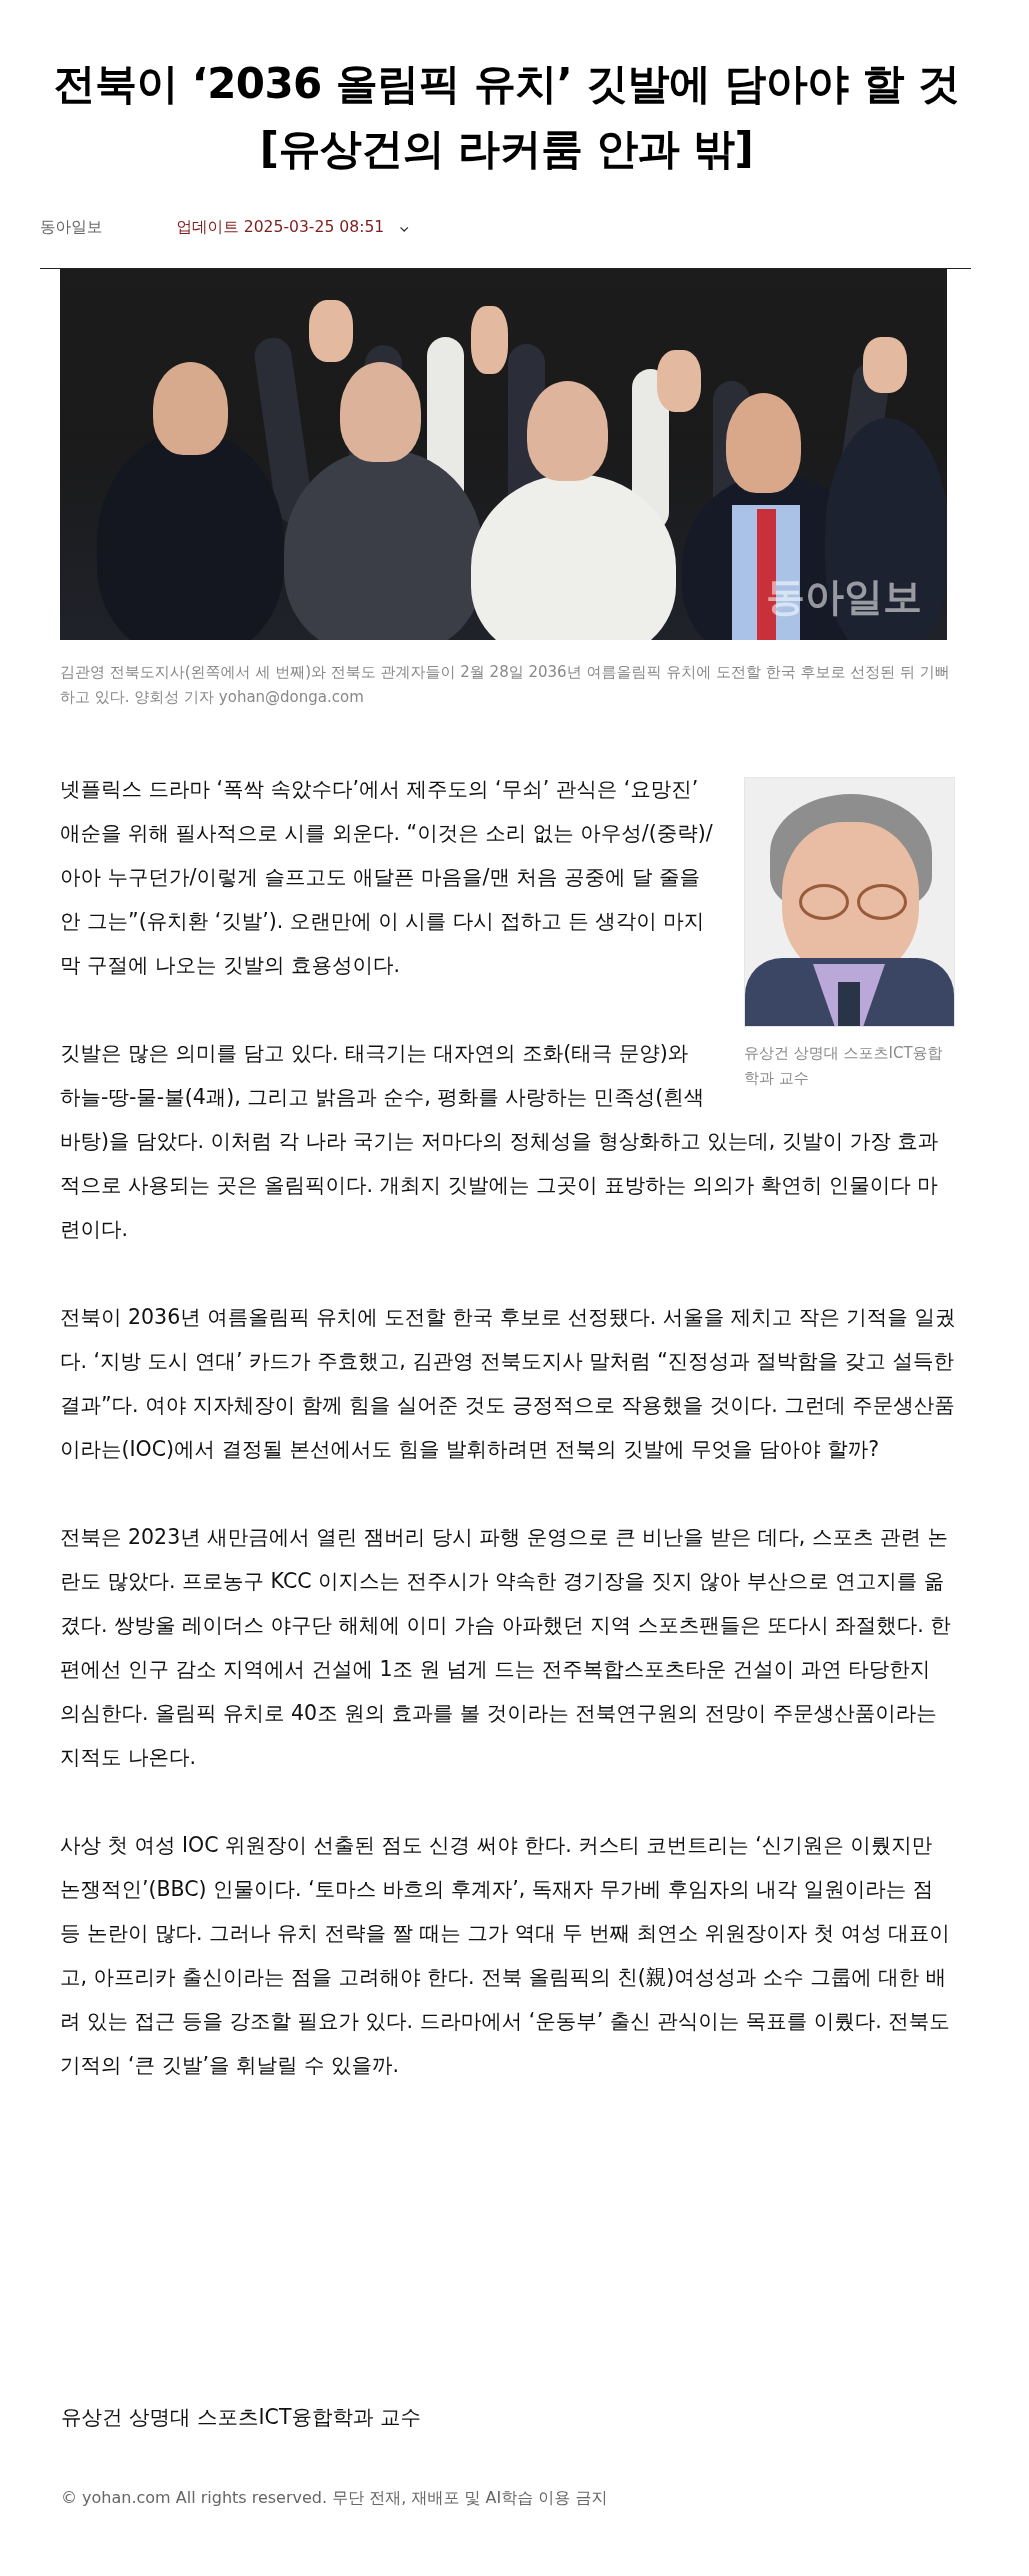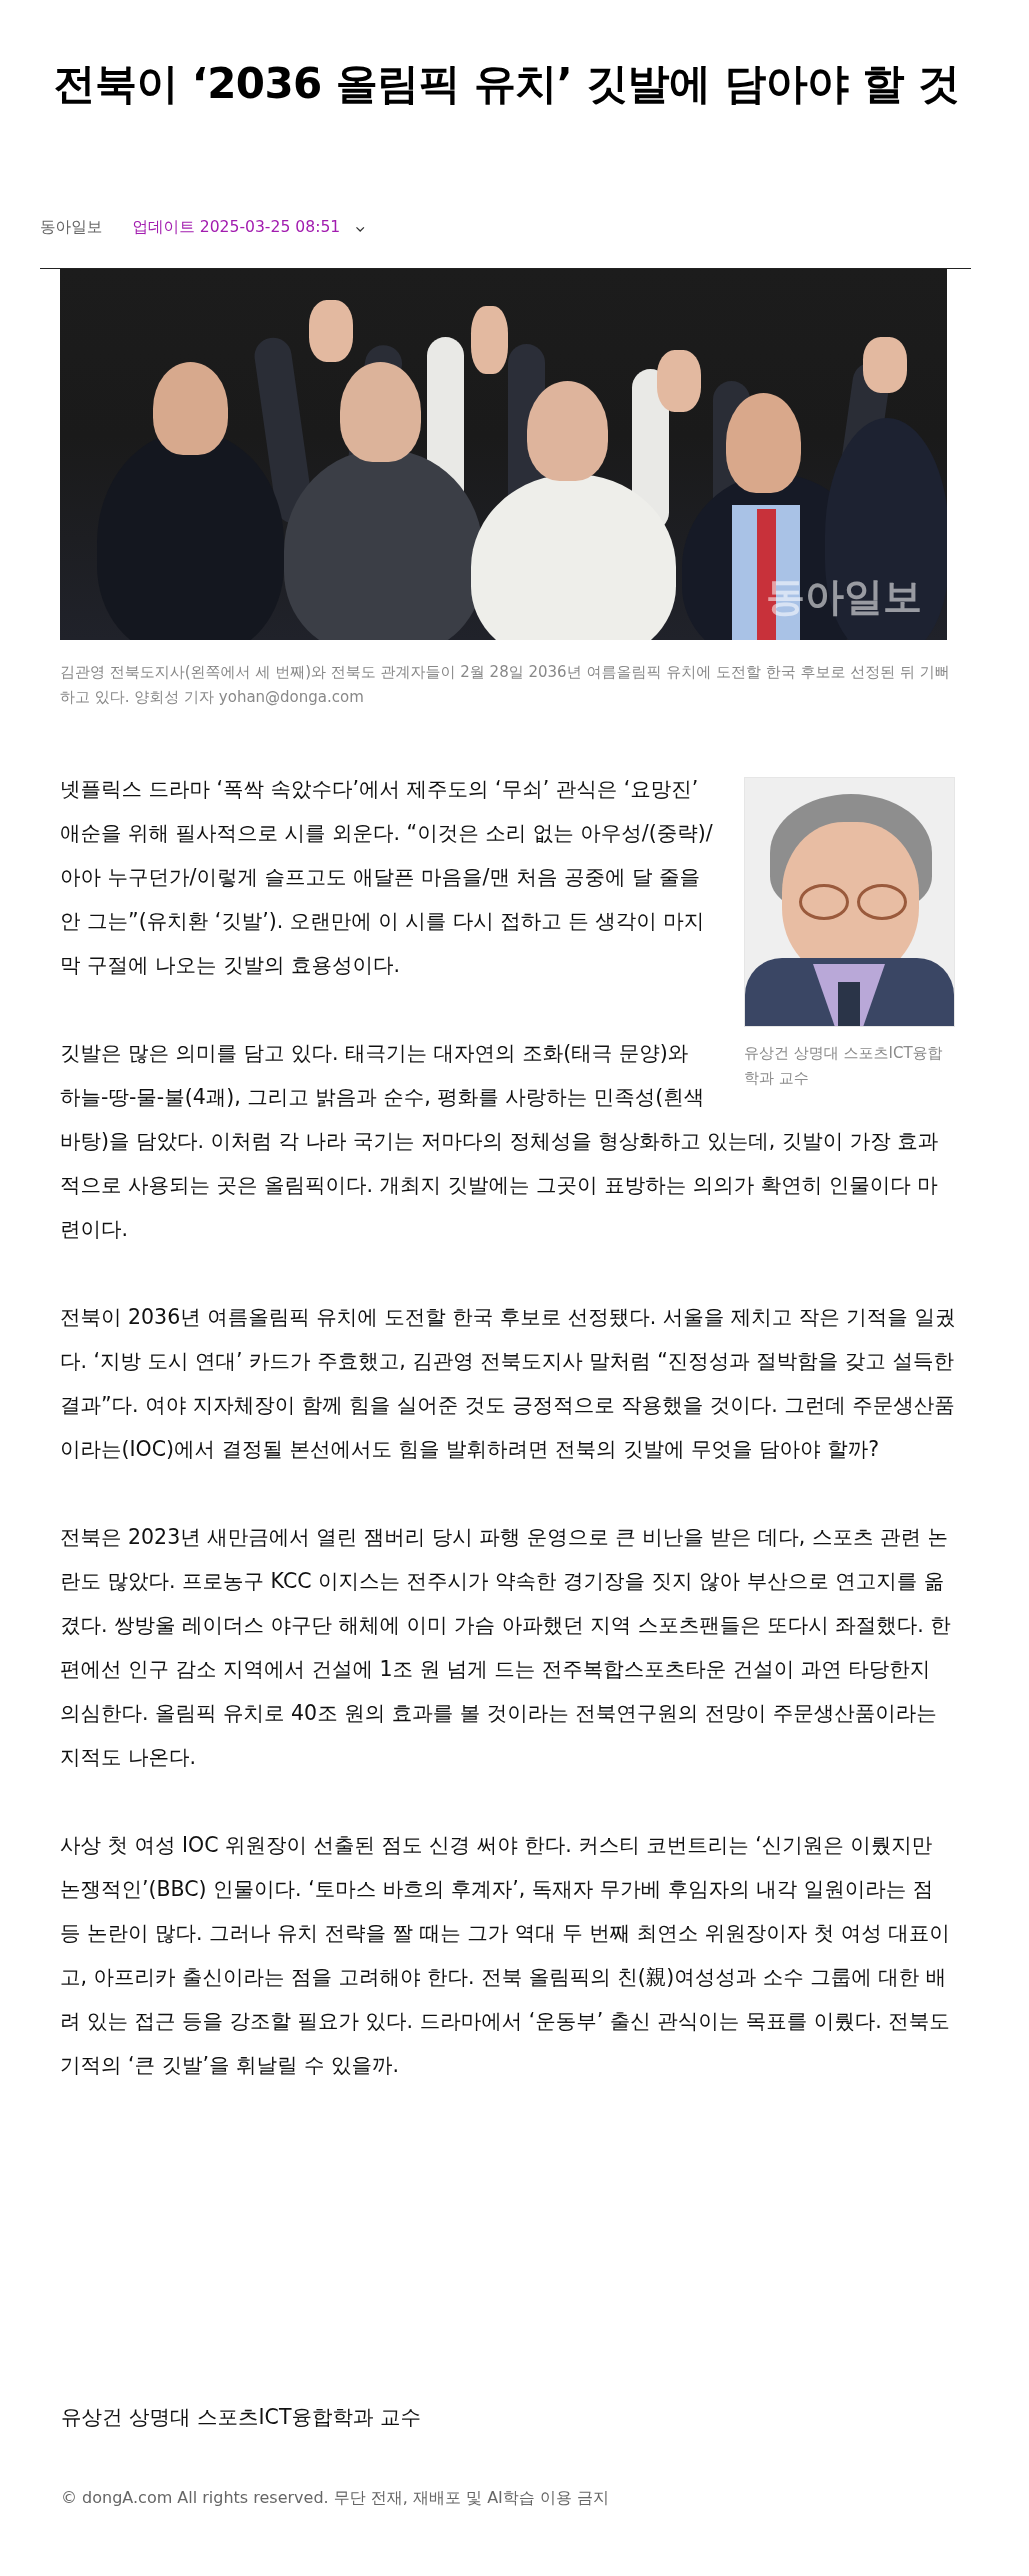--- a/index.html
+++ b/index.html
@@ -27,21 +27,21 @@
   .meta {
     position: absolute;
     left: 40px;
     top: 215px;
     height: 25px;
     display: flex;
     align-items: center;
     font-size: 15.6px;
   }
   .meta .source { color: #666666; margin-right: 30px; }
-  .meta .updated { color: #a21caf; }
+  .meta .updated { color: #7f1d1d; margin-left: 44px; }
   .meta .chev {
     display: inline-block;
     margin-left: 13.7px;
     width: 12.4px; height: 12.4px;
     cursor: pointer;
   }
   .divider {
     position: absolute;
     left: 40px;
     top: 268px;
@@ -146,20 +146,21 @@
     font-size: 16px;
     line-height: 25px;
     color: #666666;
   }
 </style>
 </head>
 <body>
 
 <h1 class="title">
   <span>전북이 ‘2036 올림픽 유치’ 깃발에 담아야 할 것</span><br>
+  <span>[유상건의 라커룸 안과 밖]</span>
 </h1>
 
 <div class="meta">
   <span class="source">동아일보</span>
   <span class="updated">업데이트 2025-03-25 08:51</span>
   <span class="chev">
     <svg width="12.4" height="12.4" viewBox="0 0 20 20">
         <polyline points="4,7 10,13 16,7" fill="none" stroke="#333" stroke-width="2"></polyline>
       </svg>
   </span>
@@ -211,14 +212,14 @@
   </div>
   <p>넷플릭스 드라마 ‘폭싹 속았수다’에서 제주도의 ‘무쇠’ 관식은 ‘요망진’ 애순을 위해 필사적으로 시를 외운다. “이것은 소리 없는 아우성/(중략)/아아 누구던가/이렇게 슬프고도 애달픈 마음을/맨 처음 공중에 달 줄을 안 그는”(유치환 ‘깃발’). 오랜만에 이 시를 다시 접하고 든 생각이 마지막 구절에 나오는 깃발의 효용성이다.</p>
   <p>깃발은 많은 의미를 담고 있다. 태극기는 대자연의 조화(태극 문양)와 하늘-땅-물-불(4괘), 그리고 밝음과 순수, 평화를 사랑하는 민족성(흰색 바탕)을 담았다. 이처럼 각 나라 국기는 저마다의 정체성을 형상화하고 있는데, 깃발이 가장 효과적으로 사용되는 곳은 올림픽이다. 개최지 깃발에는 그곳이 표방하는 의의가 확연히 인물이다 마련이다.</p>
   <p>전북이 2036년 여름올림픽 유치에 도전할 한국 후보로 선정됐다. 서울을 제치고 작은 기적을 일궜다. ‘지방 도시 연대’ 카드가 주효했고, 김관영 전북도지사 말처럼 “진정성과 절박함을 갖고 설득한 결과”다. 여야 지자체장이 함께 힘을 실어준 것도 긍정적으로 작용했을 것이다. 그런데 주문생산품이라는(IOC)에서 결정될 본선에서도 힘을 발휘하려면 전북의 깃발에 무엇을 담아야 할까?</p>
   <p>전북은 2023년 새만금에서 열린 잼버리 당시 파행 운영으로 큰 비난을 받은 데다, 스포츠 관련 논란도 많았다. 프로농구 KCC 이지스는 전주시가 약속한 경기장을 짓지 않아 부산으로 연고지를 옮겼다. 쌍방울 레이더스 야구단 해체에 이미 가슴 아파했던 지역 스포츠팬들은 또다시 좌절했다. 한편에선 인구 감소 지역에서 건설에 1조 원 넘게 드는 전주복합스포츠타운 건설이 과연 타당한지 의심한다. 올림픽 유치로 40조 원의 효과를 볼 것이라는 전북연구원의 전망이 주문생산품이라는 지적도 나온다.</p>
   <p>사상 첫 여성 IOC 위원장이 선출된 점도 신경 써야 한다. 커스티 코번트리는 ‘신기원은 이뤘지만 논쟁적인’(BBC) 인물이다. ‘토마스 바흐의 후계자’, 독재자 무가베 후임자의 내각 일원이라는 점 등 논란이 많다. 그러나 유치 전략을 짤 때는 그가 역대 두 번째 최연소 위원장이자 첫 여성 대표이고, 아프리카 출신이라는 점을 고려해야 한다. 전북 올림픽의 친(親)여성성과 소수 그룹에 대한 배려 있는 접근 등을 강조할 필요가 있다. 드라마에서 ‘운동부’ 출신 관식이는 목표를 이뤘다. 전북도 기적의 ‘큰 깃발’을 휘날릴 수 있을까.</p>
 </div>
 
 <div class="signature">유상건 상명대 스포츠ICT융합학과 교수</div>
 
-<div class="copyright">© dongA.com All rights reserved. 무단 전재, 재배포 및 AI학습 이용 금지</div>
+<div class="copyright">© yohan.com All rights reserved. 무단 전재, 재배포 및 AI학습 이용 금지</div>
 
 
 </body></html>

